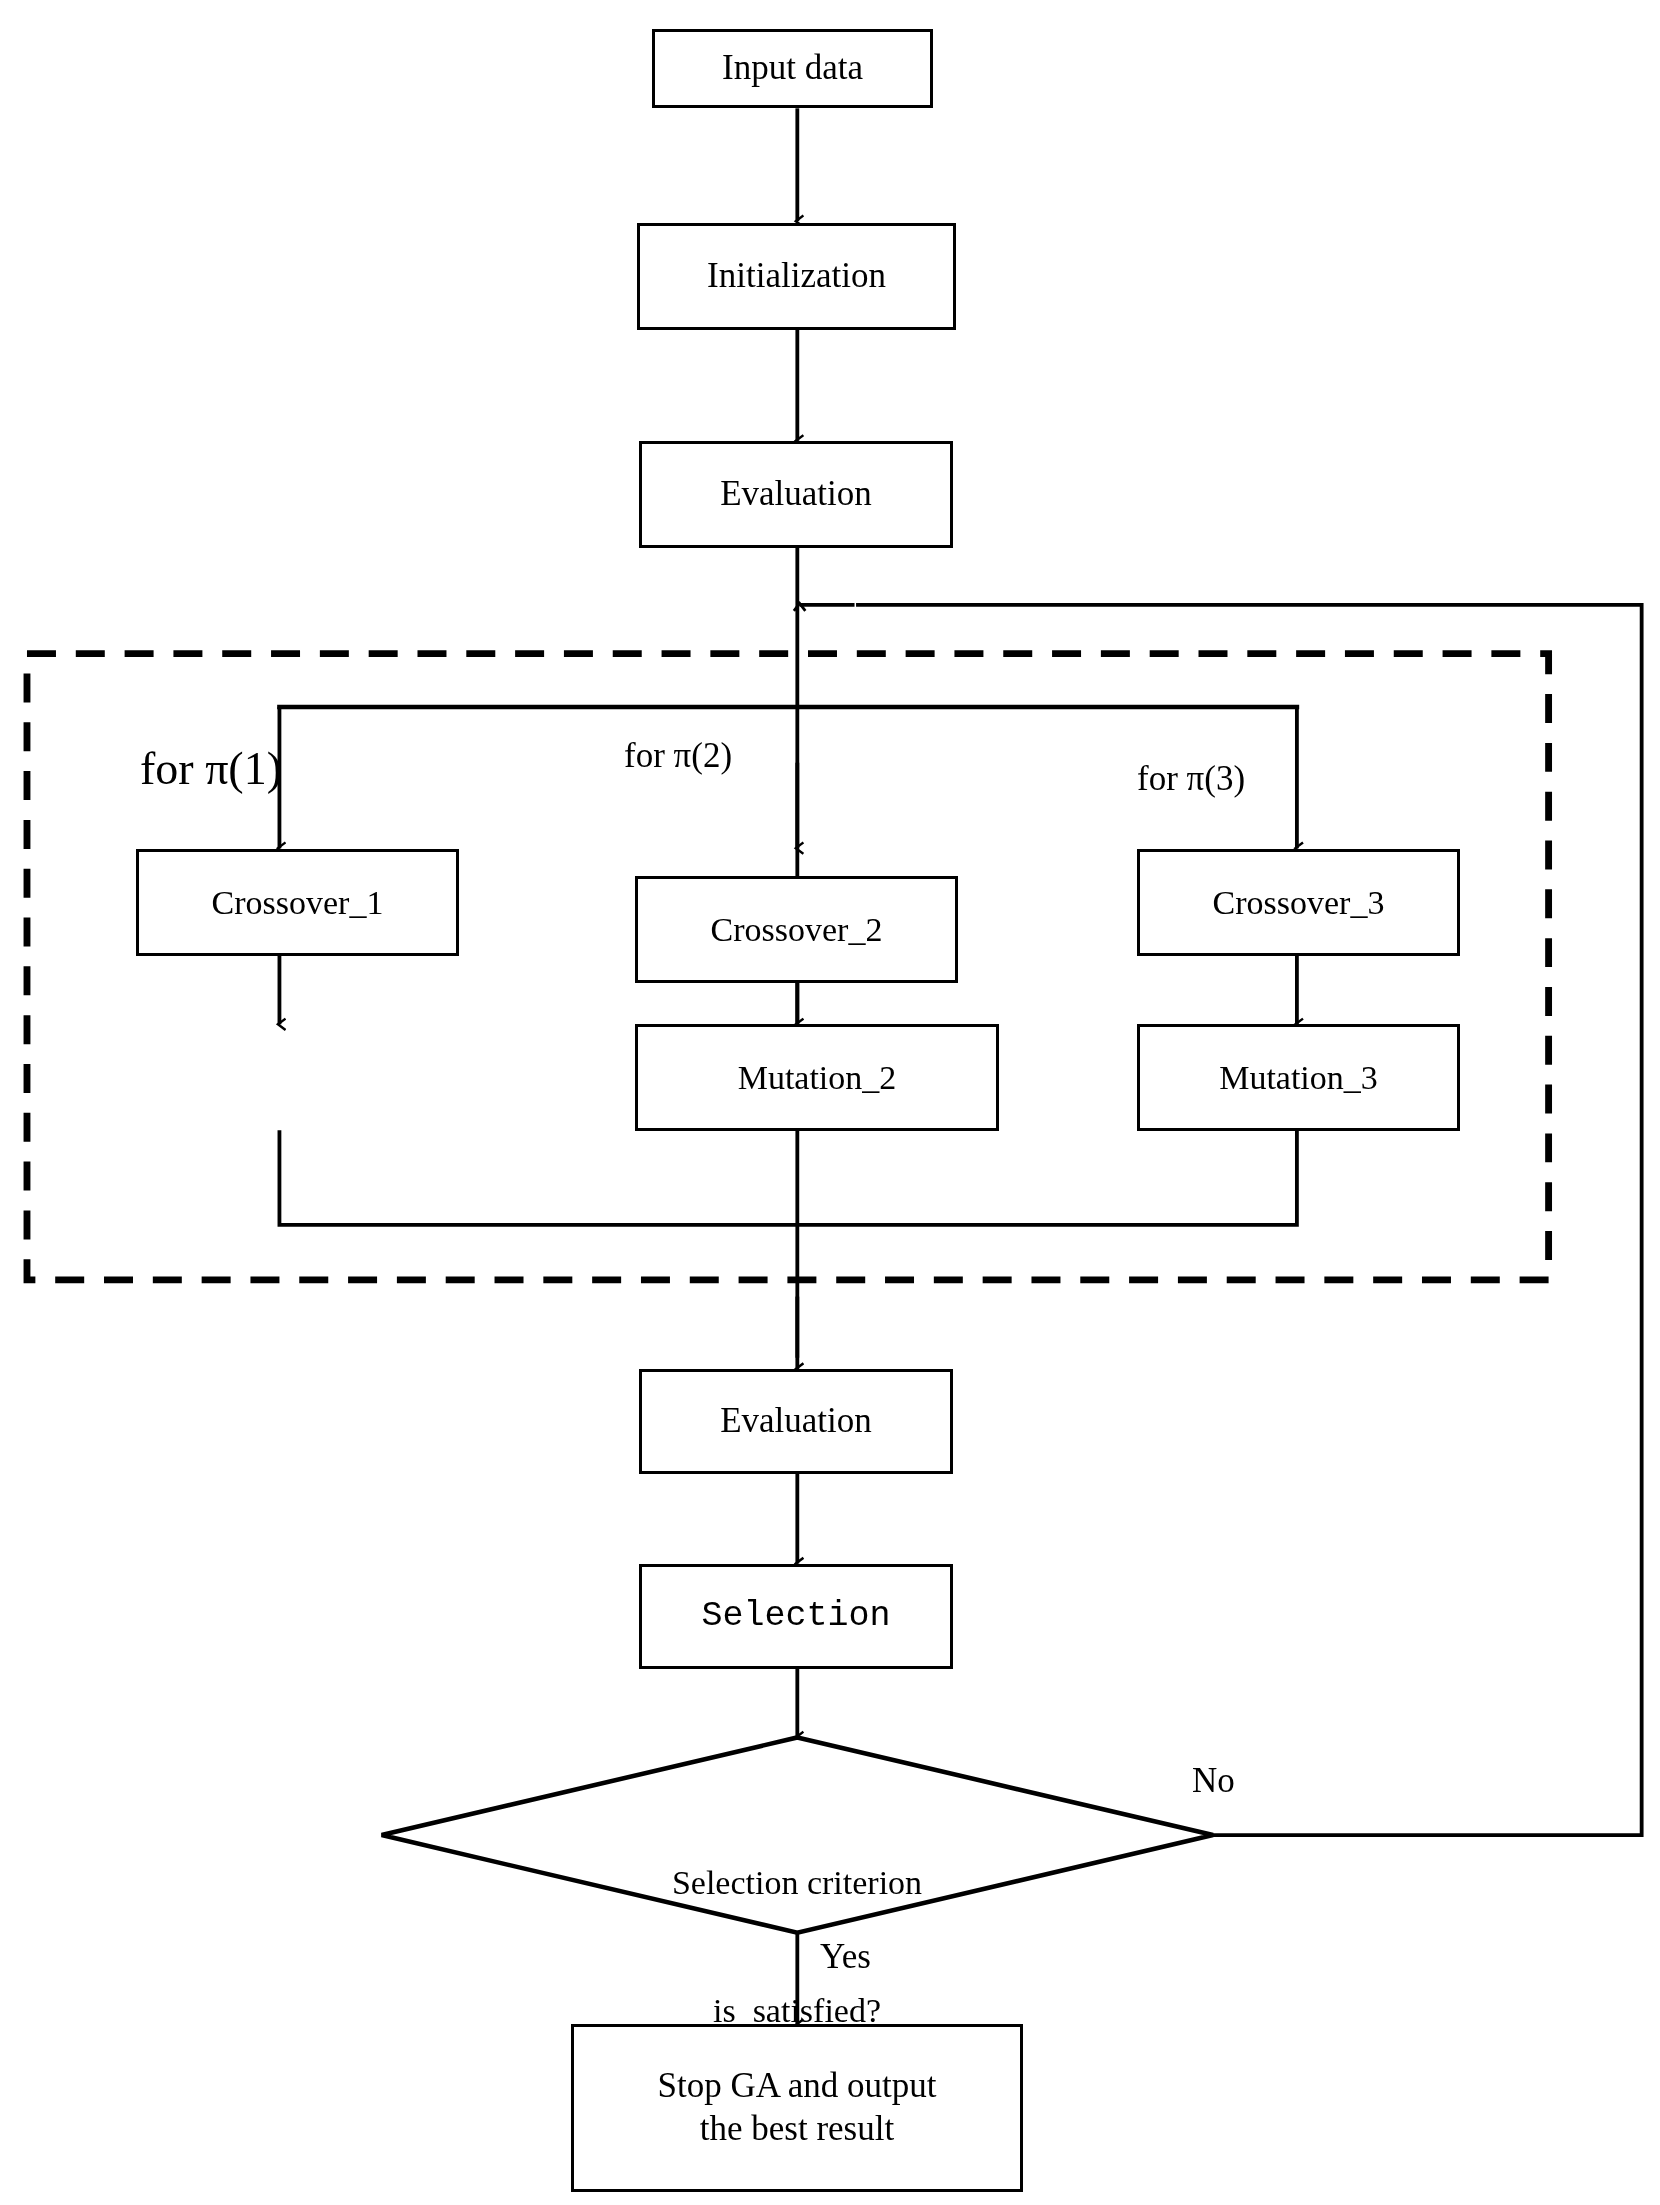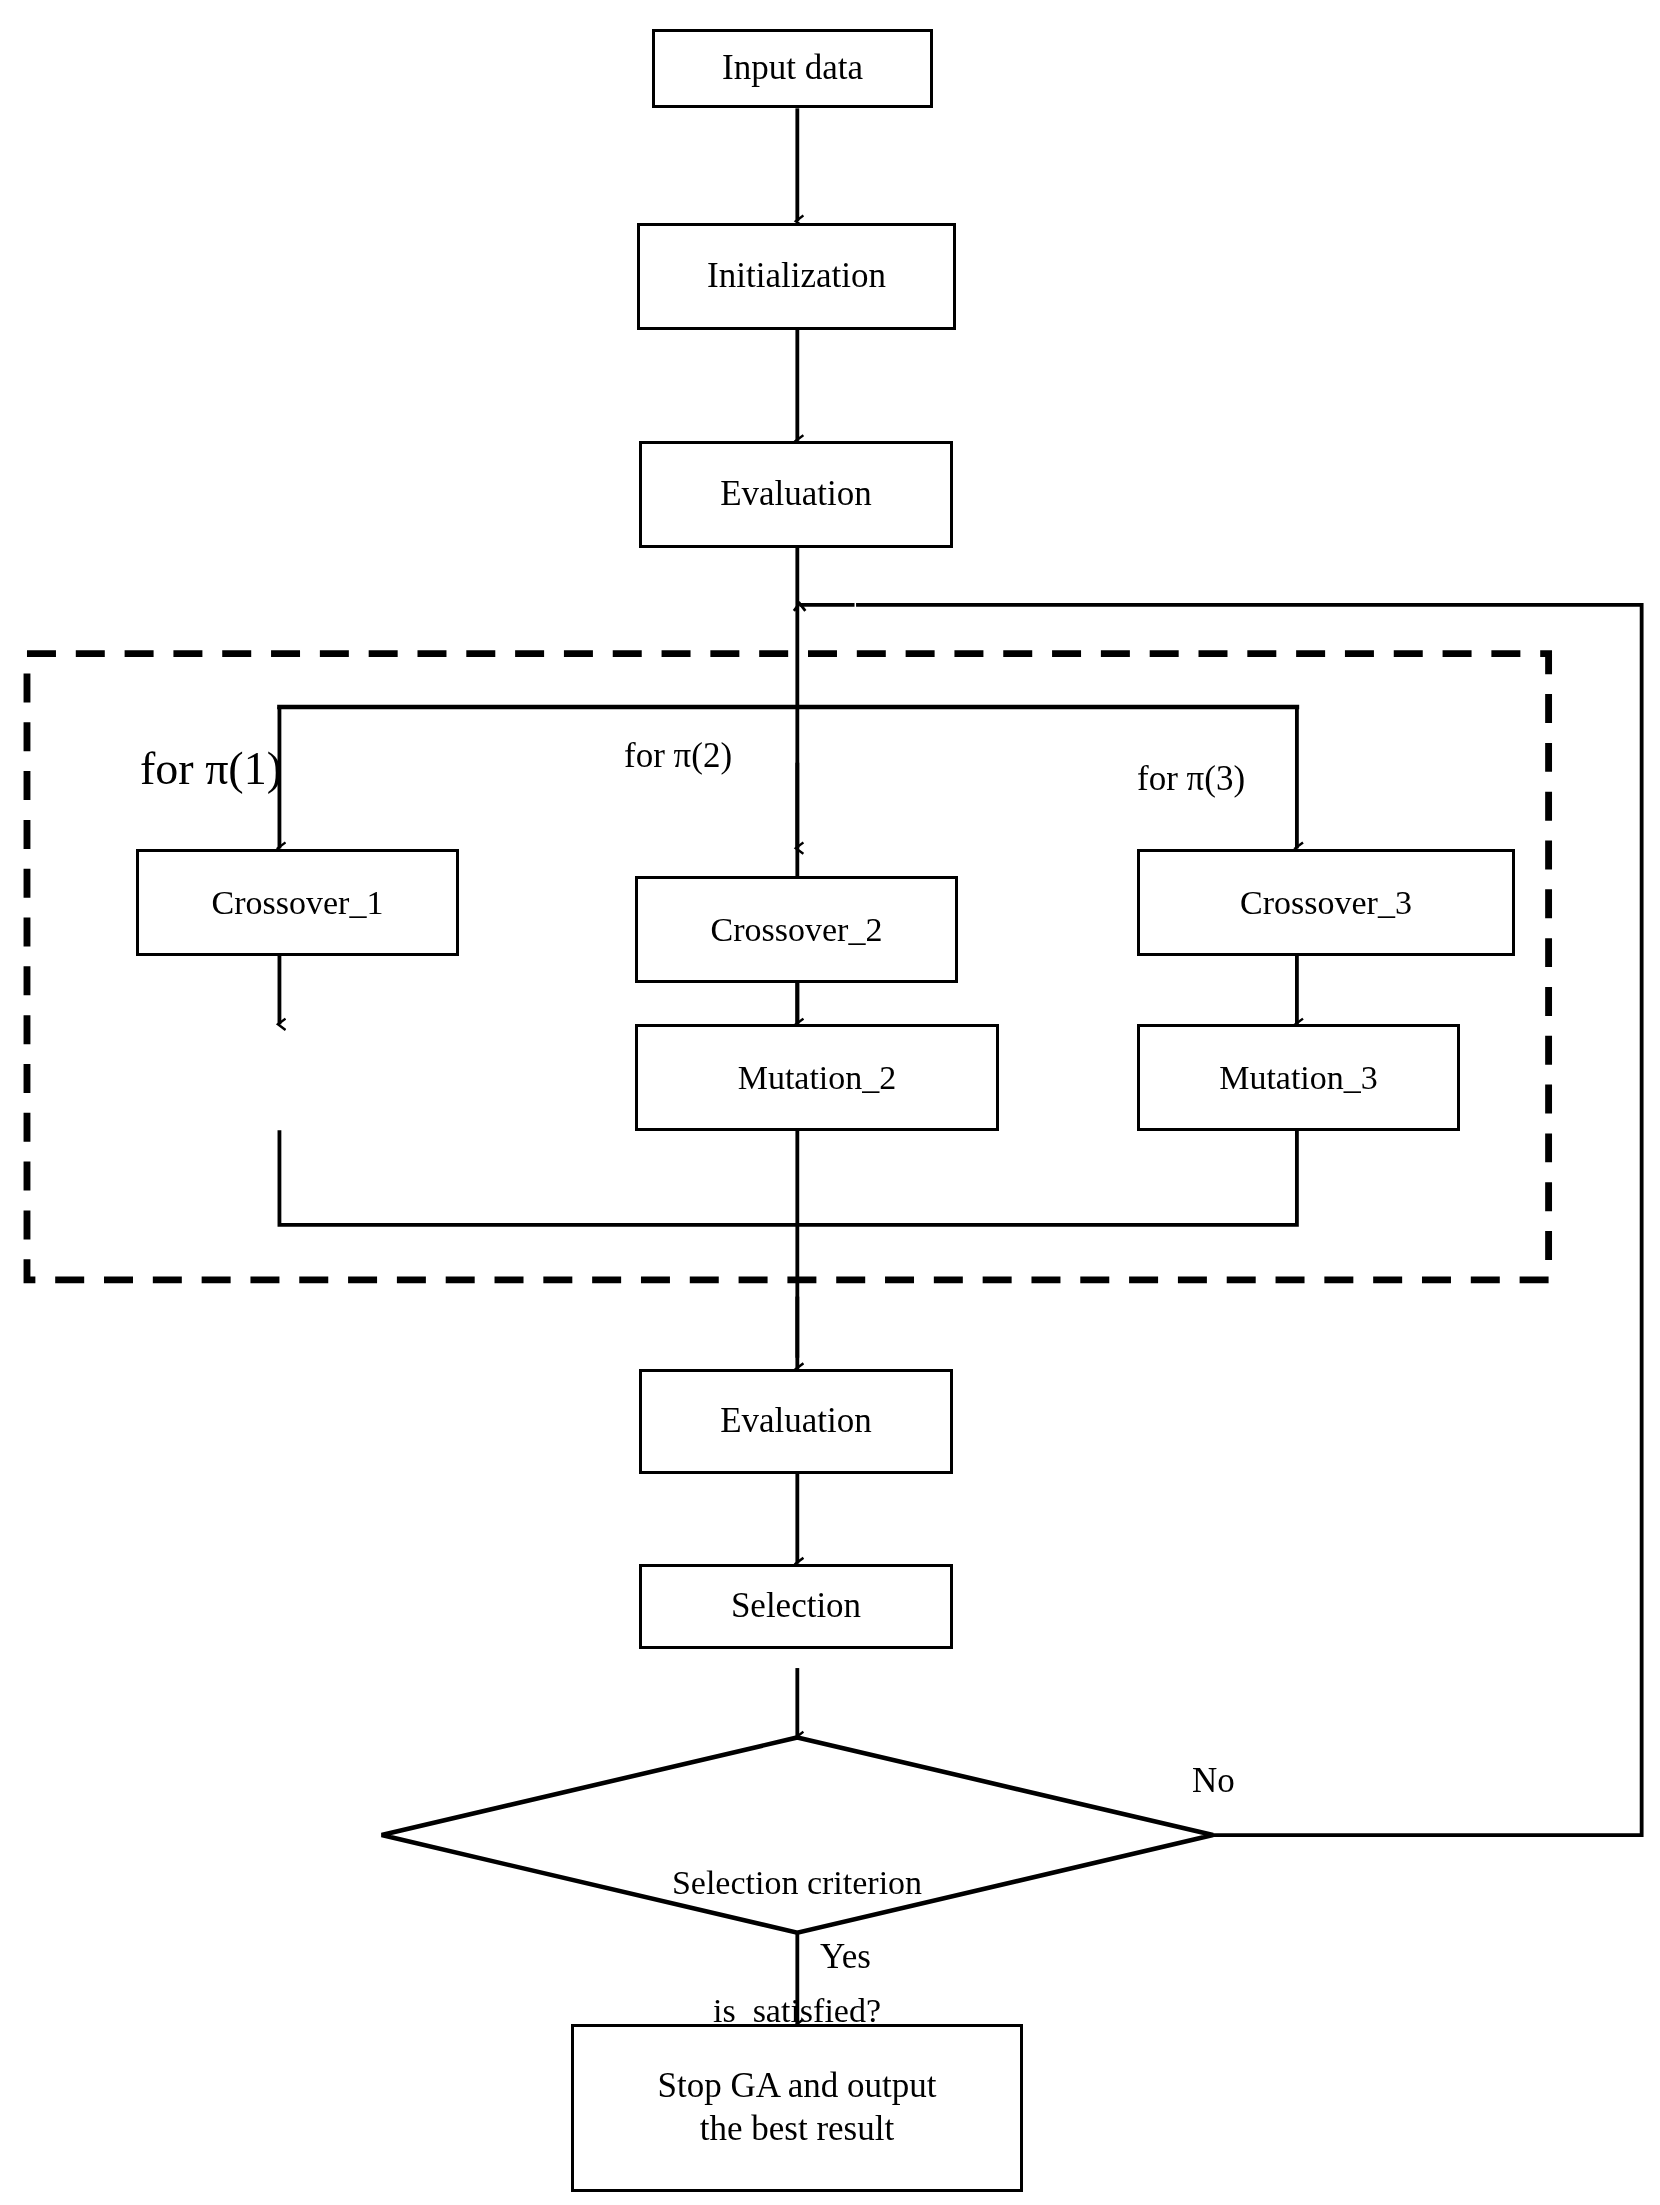--- a/index.html
+++ b/index.html
@@ -85,36 +85,36 @@
   <div class="node" style="left:639px;top:441px;width:314px;height:107px;font-size:35px;">
     <span>Evaluation</span>
   </div>
 
   <div class="node" style="left:136px;top:849px;width:323px;height:107px;font-size:34px;">
     <span>Crossover_1</span>
   </div>
   <div class="node" style="left:635px;top:876px;width:323px;height:107px;font-size:34px;">
     <span>Crossover_2</span>
   </div>
-  <div class="node" style="left:1137px;top:849px;width:378px;height:107px;font-size:34px;">
+  <div class="node" style="left:1137px;top:849px;width:323px;height:107px;font-size:34px;">
     <span>Crossover_3</span>
   </div>
 
   <div class="node" style="left:635px;top:1024px;width:364px;height:107px;font-size:34px;">
     <span>Mutation_2</span>
   </div>
   <div class="node" style="left:1137px;top:1024px;width:323px;height:107px;font-size:34px;">
     <span>Mutation_3</span>
   </div>
 
   <div class="node" style="left:639px;top:1369px;width:314px;height:105px;font-size:35px;">
     <span>Evaluation</span>
   </div>
 
-  <div class="node" style="left:639px;top:1564px;width:314px;height:85px;font-size:35px;">
+  <div class="node" style="left:639px;top:1564px;width:314px;height:105px;font-size:35px;font-family:Liberation Mono, monospace;">
     <span>Selection</span>
   </div>
 
   <div class="node" style="left:571px;top:2024px;width:452px;height:168px;font-size:35px;">
     <span>
       <span>Stop GA and output</span>
       <span>the best result</span>
     </span>
   </div>
 

